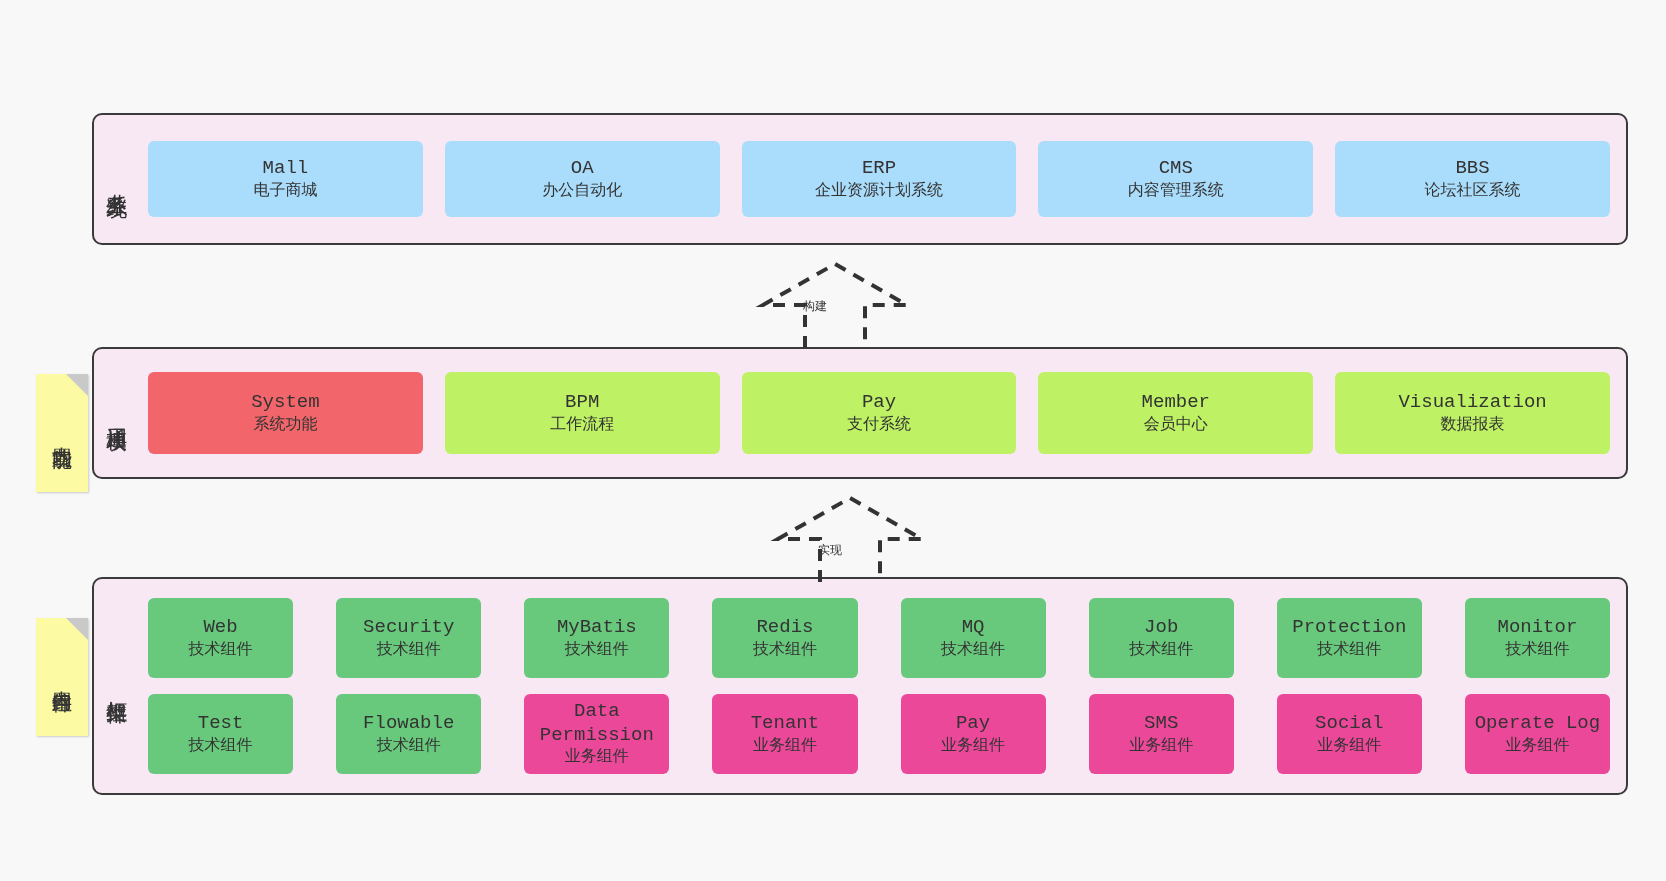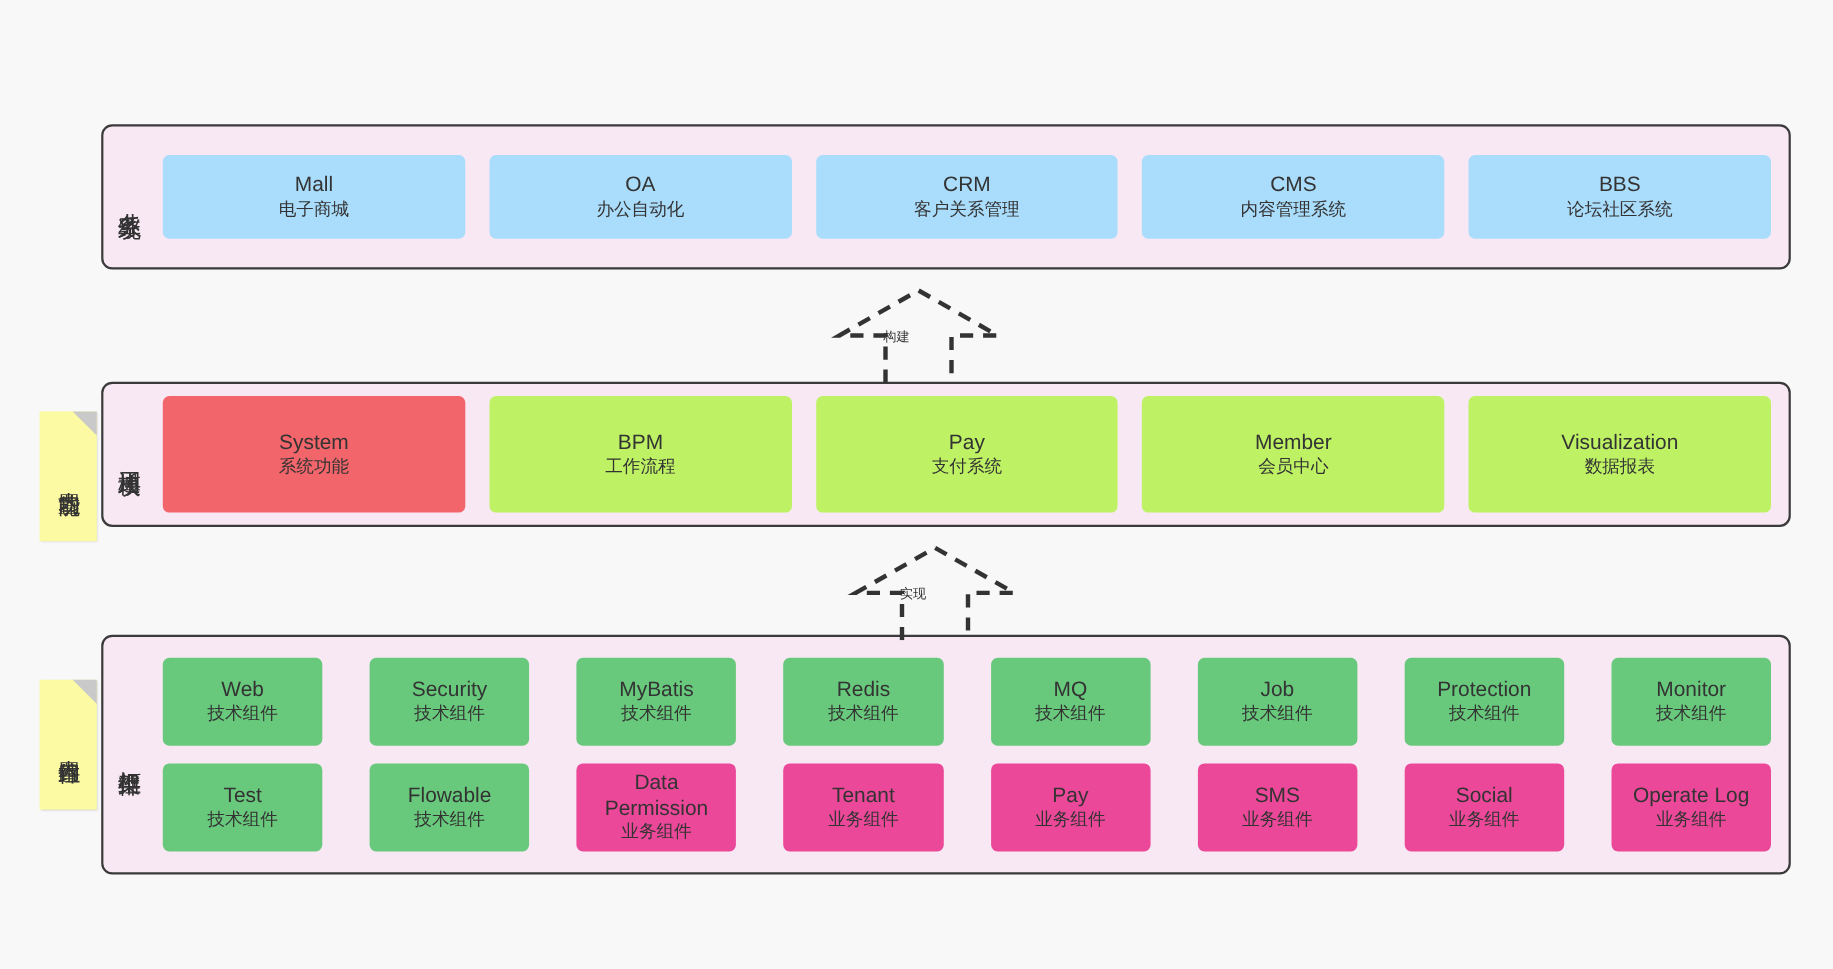--- a/index.html
+++ b/index.html
@@ -53,20 +53,21 @@
     display: flex;
     flex-direction: column;
     justify-content: center;
     gap: 16px;
     padding: 0 16px 0 8px;
   }
   .row {
     display: flex;
     flex-direction: row;
     gap: 22px;
+    font-family: Liberation Mono, monospace;
   }
 
   
   .box {
     flex: 1 1 0;
     border-radius: 6px;
     display: flex;
     flex-direction: column;
     align-items: center;
     justify-content: center;
@@ -89,21 +90,21 @@
   .box.pink  { background: #bef264; }
   .box.green { background: #68c97c; }
   .box.lgreen{ background: #ec4899; }
 
   
   #panel-business { left: 92px;  top: 113px; width: 1536px; height: 132px; }
   #panel-business .row { height: 76px; }
 
   
   #panel-common   { left: 92px;  top: 347px; width: 1536px; height: 132px; }
-  #panel-common .row { height: 106px; }
+  #panel-common .row { height: 82px; }
 
   
   #panel-frame    { left: 92px;  top: 577px; width: 1536px; height: 218px; }
   #panel-frame .row { height: 80px; gap: 43px; }
 
   
   .sticky {
     position: absolute;
     width: 52px;
     background: #fcfaa2;
@@ -158,22 +159,22 @@
       <div class="row">
         <div class="box blue">
           <div class="t1">Mall</div>
           <div class="t2">电子商城</div>
         </div>
         <div class="box blue">
           <div class="t1">OA</div>
           <div class="t2">办公自动化</div>
         </div>
         <div class="box blue">
-          <div class="t1">CRM</div>
-          <div class="t2">客户关系管理</div>
+          <div class="t1">ERP</div>
+          <div class="t2">企业资源计划系统</div>
         </div>
         <div class="box blue">
           <div class="t1">CMS</div>
           <div class="t2">内容管理系统</div>
         </div>
         <div class="box blue">
           <div class="t1">BBS</div>
           <div class="t2">论坛社区系统</div>
         </div>
       </div>
@@ -217,21 +218,21 @@
           <div class="t2">数据报表</div>
         </div>
       </div>
     </div>
   </div>
 
   <div class="arrow" id="arrow-implement" style="left:770px; top:492px; width:160px; height:90px;">
     <svg width="160" height="90" viewBox="0 0 160 90">
       <path d="M 50 90 L 50 47 L 8 47 L 80 6 L 152 47 L 110 47 L 110 90" fill="none" stroke="#333333" stroke-width="4" stroke-dasharray="12,9" stroke-linejoin="miter" stroke-linecap="butt"></path>
     </svg>
-    <div class="arrow-label" style="left:48px; top:40px;">实现</div>
+    <div class="arrow-label" style="left:48px; top:50px;">实现</div>
   </div>
 
   <div class="sticky" id="sticky-frame">
     <span class="fold"></span>
     <span>内置组件</span>
   </div>
 
   <div class="layer-panel" id="panel-frame">
     <div class="layer-title">框架组件</div>
     <div class="layer-body">

